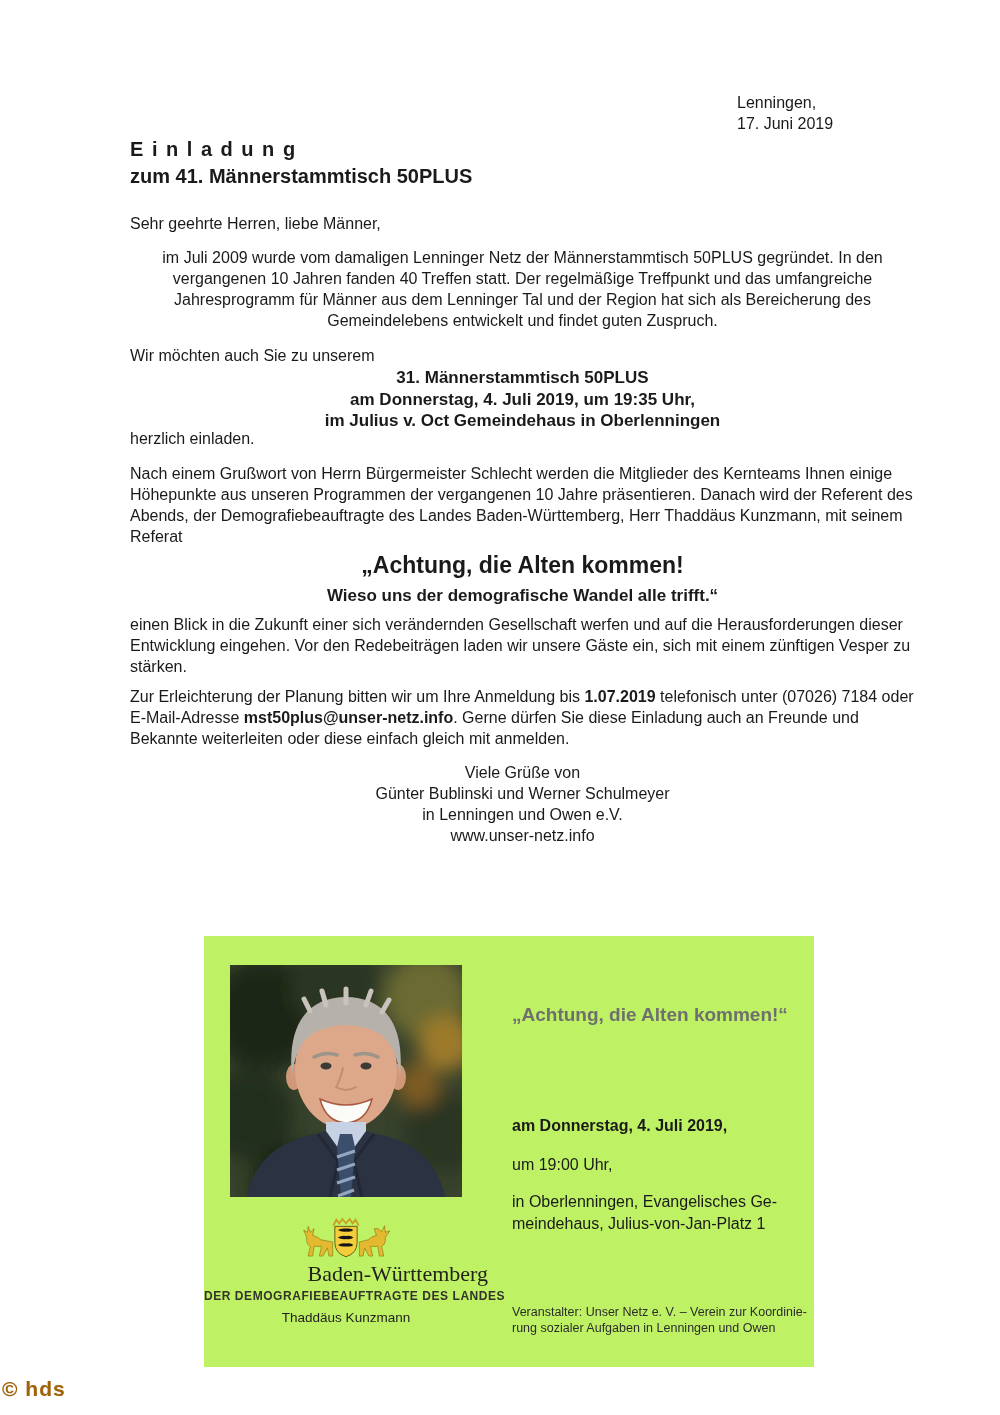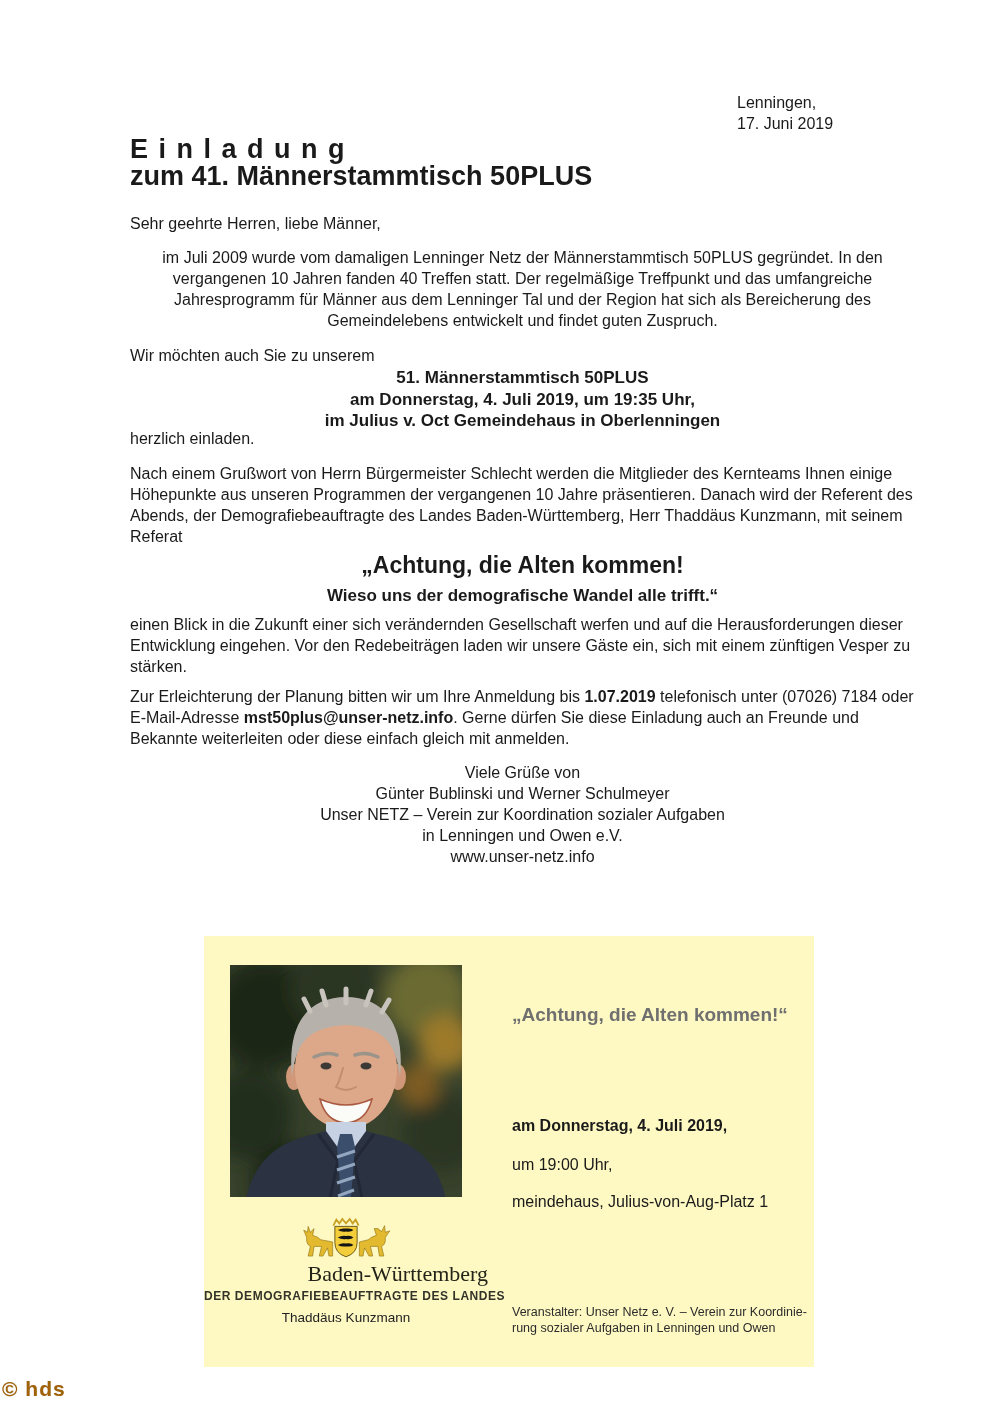--- a/index.html
+++ b/index.html
@@ -11,21 +11,21 @@
     color: #1a1a1a;
     -webkit-font-smoothing: antialiased;
   }
   .abs { position: absolute; }
   .body-text { font-size: 16px; line-height: 21px; }
   .col { left: 130px; width: 785px; }
   .centered { text-align: center; }
   .bold { font-weight: bold; }
 
   #date-block { top: 92px; left: 737px; font-size: 16px; line-height: 21px; }
-  #title-block { top: 136px; font-size: 27px; line-height: 27px; font-weight: bold; }
+  #title-block { top: 136px; font-size: 20px; line-height: 27px; font-weight: bold; }
   #title-line1 { letter-spacing: 1.5px; }
   #salutation { top: 213px; }
   #para-founding { top: 247px; text-align: center; }
   #invite-intro { top: 345px; }
   #event-block { top: 367px; font-weight: bold; font-size: 17px; line-height: 21.5px; }
   #invite-outro { top: 428px; }
   #para-program { top: 463px; }
   #talk-title { top: 552px; font-size: 23px; font-weight: bold; }
   #talk-subtitle { top: 586px; font-size: 17px; font-weight: bold; }
   #para-outlook { top: 614px; }
@@ -70,47 +70,46 @@
   <div id="title-line2">zum 41. Männerstammtisch 50PLUS</div>
 </div>
 
 <div id="salutation" class="abs col body-text">Sehr geehrte Herren, liebe Männer,</div>
 
 <div id="para-founding" class="abs col body-text">im Juli 2009 wurde vom damaligen Lenninger Netz der Männerstammtisch 50PLUS gegründet. In den vergangenen 10 Jahren fanden 40 Treffen statt. Der regelmäßige Treffpunkt und das umfangreiche Jahresprogramm für Männer aus dem Lenninger Tal und der Region hat sich als Bereicherung des Gemeindelebens entwickelt und findet guten Zuspruch.</div>
 
 <div id="invite-intro" class="abs col body-text">Wir möchten auch Sie zu unserem</div>
 
 <div id="event-block" class="abs col centered">
-  <div>51. Männerstammtisch 50PLUS</div>
+  <div>31. Männerstammtisch 50PLUS</div>
   <div>am Donnerstag, 4. Juli 2019, um 19:35 Uhr,</div>
   <div>im Julius v. Oct Gemeindehaus in Oberlenningen</div>
 </div>
 
 <div id="invite-outro" class="abs col body-text">herzlich einladen.</div>
 
 <div id="para-program" class="abs col body-text">Nach einem Grußwort von Herrn Bürgermeister Schlecht werden die Mitglieder des Kernteams Ihnen einige Höhepunkte aus unseren Programmen der vergangenen 10 Jahre präsentieren. Danach wird der Referent des Abends, der Demografiebeauftragte des Landes Baden-Württemberg, Herr Thaddäus Kunzmann, mit seinem Referat</div>
 
 <div id="talk-title" class="abs col centered">„Achtung, die Alten kommen!</div>
 <div id="talk-subtitle" class="abs col centered">Wieso uns der demografische Wandel alle trifft.“</div>
 
 <div id="para-outlook" class="abs col body-text">einen Blick in die Zukunft einer sich verändernden Gesellschaft werfen und auf die Herausforderungen dieser Entwicklung eingehen. Vor den Redebeiträgen laden wir unsere Gäste ein, sich mit einem zünftigen Vesper zu stärken.</div>
 
 <div id="para-registration" class="abs col body-text">
   <span>Zur Erleichterung der Planung bitten wir um Ihre Anmeldung bis </span><span class="bold">1.07.2019</span><span> telefonisch unter (07026) 7184 oder E-Mail-Adresse </span><span class="bold">mst50plus@unser-netz.info</span><span>. Gerne dürfen Sie diese Einladung auch an Freunde und Bekannte weiterleiten oder diese einfach gleich mit anmelden.</span>
 </div>
 
 <div id="closing-block" class="abs col centered body-text">
   <div>Viele Grüße von</div>
   <div>Günter Bublinski und Werner Schulmeyer</div>
-  <div>Unser NETZ – Verein zur Koordination sozialer Aufgaben</div>
   <div>in Lenningen und Owen e.V.</div>
   <div>www.unser-netz.info</div>
 </div>
 
-<div id="flyer" class="abs" style="background:#fef9c3;text-decoration:underline;">
+<div id="flyer" class="abs" style="background:#bef264;text-decoration:underline;">
 
   <div id="flyer-photo" class="abs">
     <svg width="232" height="232" viewBox="0 0 232 232">
       <defs>
         <filter id="bgblur" x="-30%" y="-30%" width="160%" height="160%">
             <feGaussianBlur stdDeviation="9"></feGaussianBlur>
           </filter>
         <clipPath id="photoclip">
             <rect x="0" y="0" width="232" height="232"></rect>
           </clipPath>
@@ -158,21 +157,22 @@
         <polygon points="107,182 125,182 121,232 111,232" fill="#3b4f6d"></polygon>
         <path d="M107,192 L125,186 M107,205 L125,199 M107,218 L125,212 M108,231 L124,225" stroke="#93a6c0" stroke-width="3"></path>
       </g>
     </svg>
   </div>
 
   <div id="flyer-headline" class="abs" style="color:#6f6f6f;">„Achtung, die Alten kommen!“</div>
   <div id="flyer-date" class="abs">am Donnerstag, 4. Juli 2019,</div>
   <div id="flyer-time" class="abs">um 19:00 Uhr,</div>
   <div id="flyer-location" class="abs">
-    <div>meindehaus, Julius-von-Aug-Platz 1</div>
+    <div>in Oberlenningen, Evangelisches Ge-</div>
+    <div>meindehaus, Julius-von-Jan-Platz 1</div>
   </div>
   <div id="flyer-organizer" class="abs">
     <div>Veranstalter: Unser Netz e. V. – Verein zur Koordinie-</div>
     <div>rung sozialer Aufgaben in Lenningen und Owen</div>
   </div>
 
   <div id="flyer-arms" class="abs">
     <svg width="124" height="46" viewBox="0 0 130 62">
 
       <path d="M48,13 L52,5 L56,10 L60,4 L65,10 L70,4 L74,10 L78,5 L82,13" stroke="#c9a125" stroke-width="2.5" fill="none"></path>

